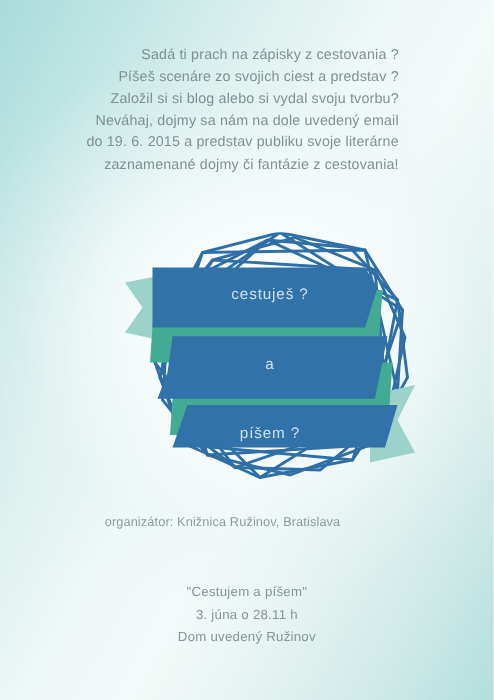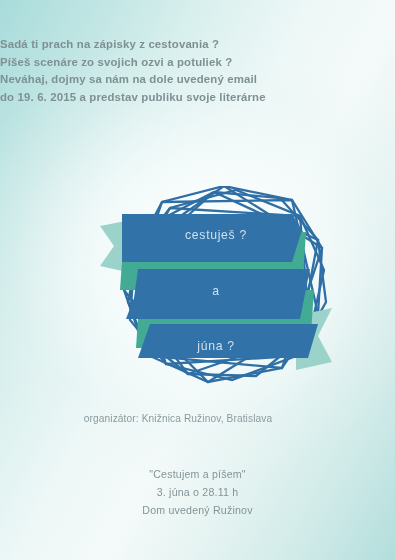--- a/index.html
+++ b/index.html
@@ -32,26 +32,26 @@
         #cfeae8 86%,
         #b2dedc 100%);
   }
 
   
   .headline {
     position: absolute;
     left: 0;
     top: 36px;
     width: 319px;
-    text-align: left;
+    text-align: right;
     color: #7f9093;
     font-size: 11.4px;
     line-height: 17.6px;
     letter-spacing: 0.15px;
-    font-weight: 700;
+    font-weight: 400;
   }
   .headline .ln { display: block; white-space: nowrap; }
 
   
   .emblem {
     position: absolute;
     left: 96px;
     top: 186px;
     width: 240px;
     height: 200px;
@@ -98,23 +98,25 @@
   }
   .event .ln { display: block; white-space: nowrap; }
 </style>
 </head>
 <body>
 
 <div class="poster">
 
   <div class="headline">
     <span class="ln">Sadá ti prach na zápisky z cestovania ?</span>
-    <span class="ln">Píšeš scenáre zo svojich ozvi a potuliek ?</span>
+    <span class="ln">Píšeš scenáre zo svojich ciest a predstav ?</span>
+    <span class="ln">Založil si si blog alebo si vydal svoju tvorbu?</span>
     <span class="ln">Neváhaj, dojmy sa nám na dole uvedený email</span>
     <span class="ln">do 19. 6. 2015 a predstav publiku svoje literárne</span>
+    <span class="ln">zaznamenané dojmy či fantázie z cestovania!</span>
   </div>
 
   <div class="emblem">
     <svg width="240" height="200" viewBox="0 0 240 200">
 
       <g fill="none" stroke="#2f6fa5" stroke-width="2.3" stroke-linejoin="miter">
         <polygon points="44,58 66,16 128,0 196,14 226,62 222,128 186,182 112,196 54,170 32,116"></polygon>
         <polygon points="36,70 74,22 140,4 204,30 228,84 214,146 160,190 92,188 44,150 28,104"></polygon>
         <polygon points="52,40 118,6 184,12 222,54 230,116 200,170 136,194 70,178 34,134 38,78"></polygon>
         <polyline points="66,16 196,14 222,128 112,196 32,116 66,16"></polyline>
@@ -129,21 +131,21 @@
       <polygon points="28,46 210,46 206,104 24,104" fill="#43ab94"></polygon>
       <polygon points="44,104 218,104 214,162 40,162" fill="#43ab94"></polygon>
 
       <polygon points="26,28 196,28 206,44 196,76 26,76" fill="#3172a8"></polygon>
       <polygon points="42,83 214,83 204,133 30,133 38,112" fill="#3172a8"></polygon>
       <polygon points="54,138 222,138 212,172 42,172 48,155" fill="#3172a8"></polygon>
     </svg>
 
     <div class="ribbon-label l1">cestuješ ?</div>
     <div class="ribbon-label l2">a</div>
-    <div class="ribbon-label l3">júna ?</div>
+    <div class="ribbon-label l3">píšem ?</div>
   </div>
 
   <div class="organiser">
     <span class="ln">organizátor: Knižnica Ružinov, Bratislava</span>
   </div>
 
   <div class="event">
     <span class="ln">"Cestujem a píšem"</span>
     <span class="ln">3. júna o 28.11 h</span>
     <span class="ln">Dom uvedený Ružinov</span>

